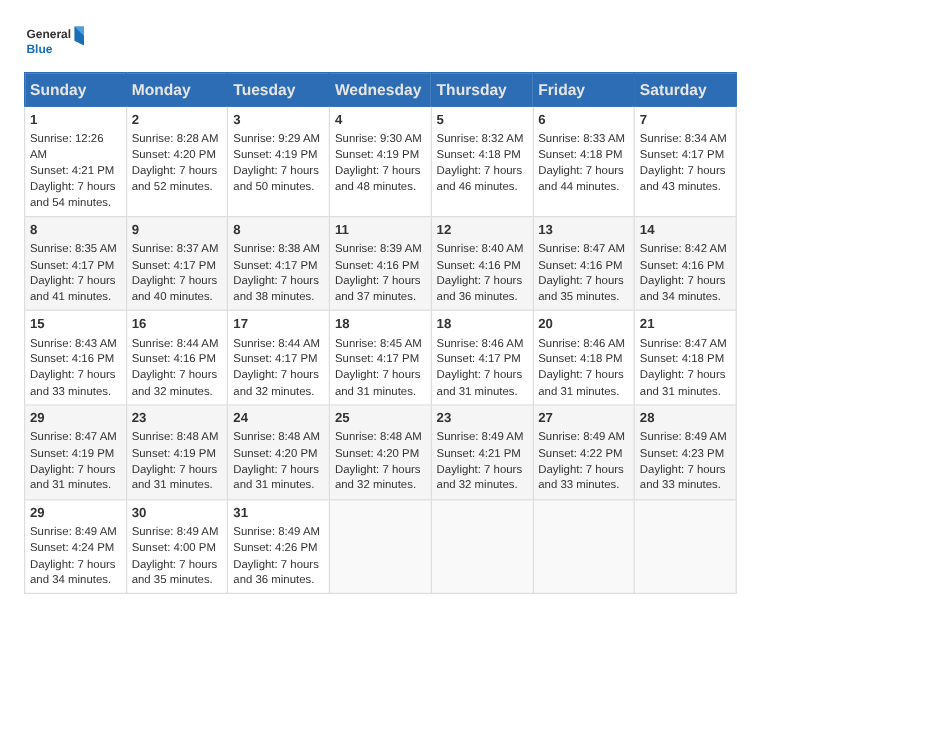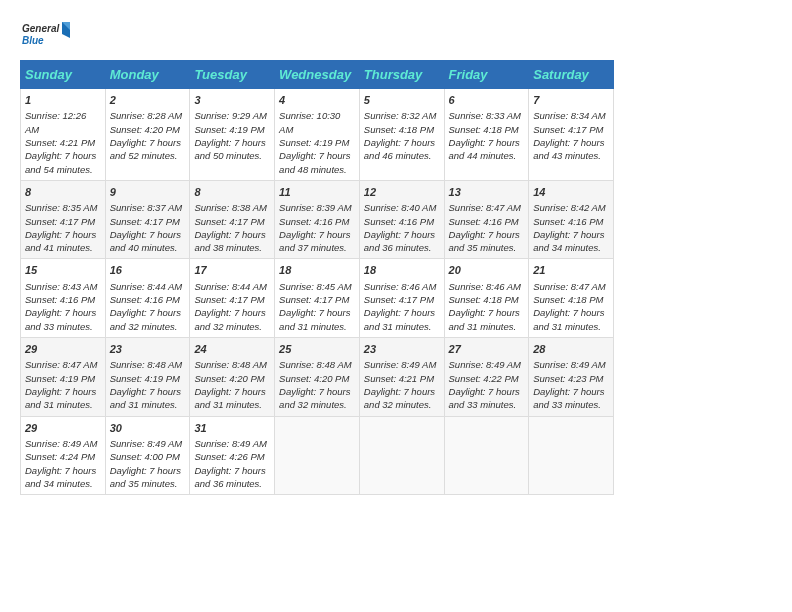--- a/index.html
+++ b/index.html
@@ -6,21 +6,20 @@
     body {
       font-family: Arial, sans-serif;
       background: #fff;
       width: 792px;
       height: 612px;
       overflow: hidden;
     }
     .container {
       width: 634px;
       padding: 18px 20px 10px 20px;
-      font-style: italic;
     }
     .header-row {
       display: flex;
       align-items: flex-start;
       justify-content: space-between;
       margin-bottom: 6px;
     }
     .logo {
       display: flex;
       align-items: center;
@@ -40,21 +39,21 @@
       color: #555;
       margin-top: 2px;
     }
     table {
       width: 100%;
       border-collapse: collapse;
       table-layout: fixed;
     }
     thead tr {
       background-color: #2d6db5;
-      color: #5eead4;
+      color: #e5e5e5;
     }
     thead th {
       padding: 6px 4px;
       font-size: 13px;
       font-weight: bold;
       text-align: left;
       border: 1px solid #2d6db5;
     }
     tbody tr {
       background-color: #fff;
@@ -110,21 +109,21 @@
           <th>Thursday</th>
           <th>Friday</th>
           <th>Saturday</th>
         </tr>
     </thead>
     <tbody id="calendar-body">
     <tr>
           <td><span class="day-num">1</span><span>Sunrise: 12:26 AM</span><br><span>Sunset: 4:21 PM</span><br><span>Daylight: 7 hours and 54 minutes.</span></td>
           <td><span class="day-num">2</span><span>Sunrise: 8:28 AM</span><br><span>Sunset: 4:20 PM</span><br><span>Daylight: 7 hours and 52 minutes.</span></td>
           <td><span class="day-num">3</span><span>Sunrise: 9:29 AM</span><br><span>Sunset: 4:19 PM</span><br><span>Daylight: 7 hours and 50 minutes.</span></td>
-          <td><span class="day-num">4</span><span>Sunrise: 10:30 AM</span><br><span>Sunset: 4:19 PM</span><br><span>Daylight: 7 hours and 48 minutes.</span></td>
+          <td><span class="day-num">4</span><span>Sunrise: 9:30 AM</span><br><span>Sunset: 4:19 PM</span><br><span>Daylight: 7 hours and 48 minutes.</span></td>
           <td><span class="day-num">5</span><span>Sunrise: 8:32 AM</span><br><span>Sunset: 4:18 PM</span><br><span>Daylight: 7 hours and 46 minutes.</span></td>
           <td><span class="day-num">6</span><span>Sunrise: 8:33 AM</span><br><span>Sunset: 4:18 PM</span><br><span>Daylight: 7 hours and 44 minutes.</span></td>
           <td><span class="day-num">7</span><span>Sunrise: 8:34 AM</span><br><span>Sunset: 4:17 PM</span><br><span>Daylight: 7 hours and 43 minutes.</span></td>
         </tr>
         <tr>
           <td><span class="day-num">8</span><span>Sunrise: 8:35 AM</span><br><span>Sunset: 4:17 PM</span><br><span>Daylight: 7 hours and 41 minutes.</span></td>
           <td><span class="day-num">9</span><span>Sunrise: 8:37 AM</span><br><span>Sunset: 4:17 PM</span><br><span>Daylight: 7 hours and 40 minutes.</span></td>
           <td><span class="day-num">8</span><span>Sunrise: 8:38 AM</span><br><span>Sunset: 4:17 PM</span><br><span>Daylight: 7 hours and 38 minutes.</span></td>
           <td><span class="day-num">11</span><span>Sunrise: 8:39 AM</span><br><span>Sunset: 4:16 PM</span><br><span>Daylight: 7 hours and 37 minutes.</span></td>
           <td><span class="day-num">12</span><span>Sunrise: 8:40 AM</span><br><span>Sunset: 4:16 PM</span><br><span>Daylight: 7 hours and 36 minutes.</span></td>

